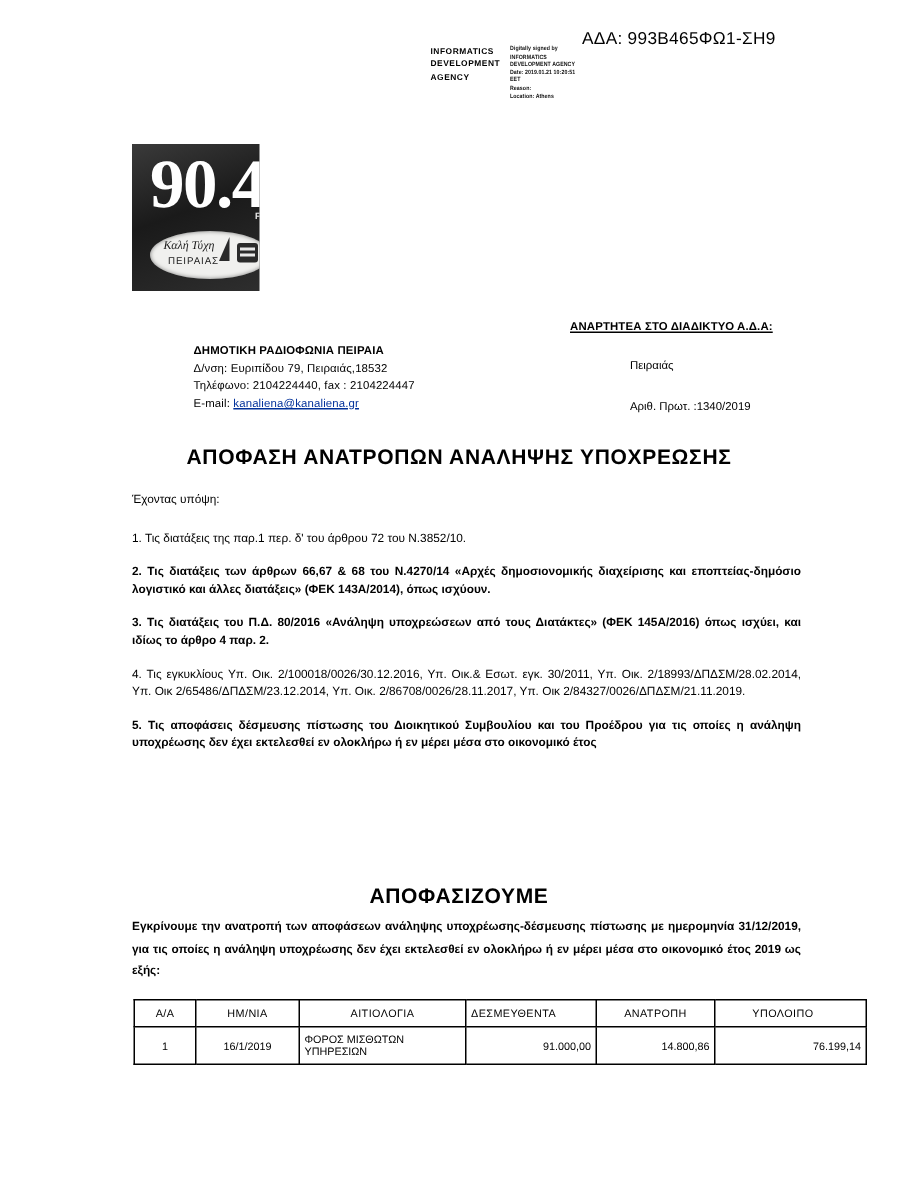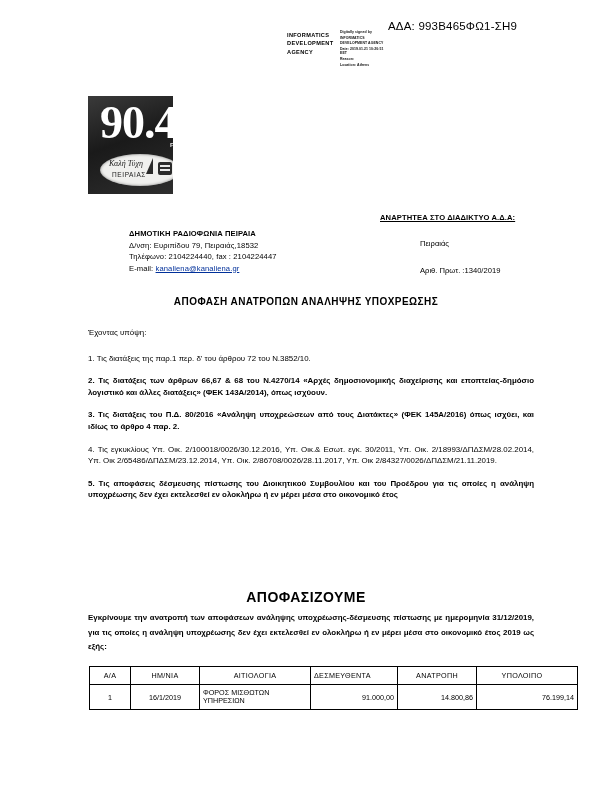--- a/index.html
+++ b/index.html
@@ -187,21 +187,21 @@
     white-space: nowrap;
   }
 
   
   .doc-title {
     position: absolute;
     top: 296px;
     left: 0;
     width: 612px;
     text-align: center;
-    font-size: 10px;
+    font-size: 14px;
     font-weight: bold;
     letter-spacing: 0.45px;
   }
 
   
   .body-text {
     position: absolute;
     top: 327px;
     left: 88px;
     width: 446px;

